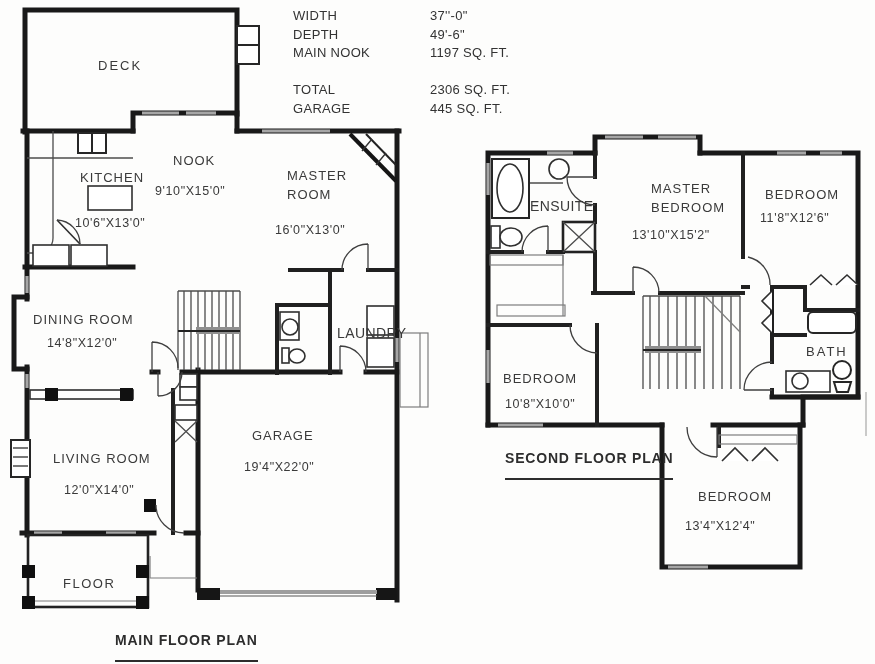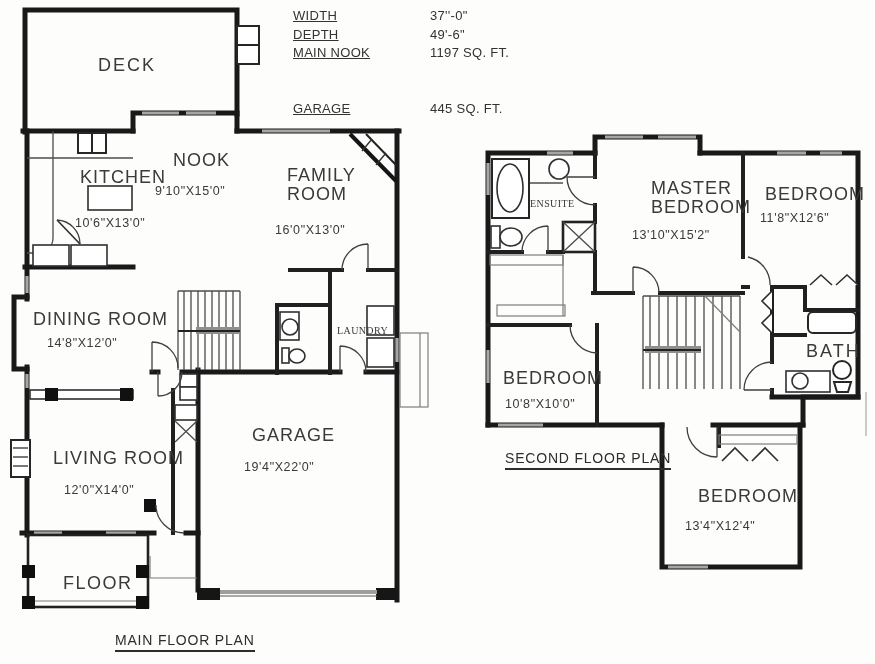--- a/index.html
+++ b/index.html
@@ -9,27 +9,27 @@
   .w5{stroke:#191919;stroke-width:5;fill:none;stroke-linecap:square;}
   .w4{stroke:#202020;stroke-width:4;fill:none;stroke-linecap:square;}
   .w3{stroke:#222;stroke-width:2.6;fill:none;}
   .w2{stroke:#262626;stroke-width:2;fill:#fff;}
   .thin{stroke:#4c4c4c;stroke-width:1.3;fill:none;}
   .thin7{stroke:#7d7d7d;stroke-width:1.2;fill:none;}
   .fix{stroke:#2f2f2f;stroke-width:1.6;fill:#fff;}
   .win{stroke:#a6a6a6;stroke-width:3.2;fill:none;}
   .arc{stroke:#3f3f3f;stroke-width:1.3;fill:none;}
   .lbl{position:absolute;color:#3a3a3a;white-space:normal;}
-  .room{font-size:18px;letter-spacing:1px;line-height:19px;}
+  .room{font-size:13px;letter-spacing:1px;line-height:19px;}
   .dims{font-size:12.5px;letter-spacing:0.6px;}
-  .small{font-size:10px;letter-spacing:0.4px;font-family:Liberation Serif, serif;}
-  .title{font-size:14px;font-weight:normal;letter-spacing:0.8px;color:#2d2d2d;
-         border-bottom:2px solid #2d2d2d;padding-bottom:2px;}
+  .small{font-size:14px;letter-spacing:0.4px;}
+  .title{font-size:14px;font-weight:bold;letter-spacing:0.8px;color:#2d2d2d;
+         border-bottom:2px solid #2d2d2d;padding-bottom:12px;}
   .info-row{position:absolute;left:293px;font-size:13px;color:#333;letter-spacing:0.3px;}
-  .info-label{display:inline-block;width:137px;text-decoration:underline;}
+  .info-label{display:inline-block;width:137px;}
   .info-value{display:inline-block;}
 </style>
 </head>
 <body>
 
 <div id="canvas">
 
 <svg id="plansvg" width="875" height="664" viewBox="0 0 875 664">
 
   <g>
@@ -254,28 +254,29 @@
       <path class="arc" d="M717,427 V457 M717,457 A30,30 0 0 1 687,427"></path>
     </g>
 
     <line x1="866" y1="392" x2="866" y2="436" stroke="#b8b8b8" stroke-width="1.5"></line>
   </g>
 </svg>
 
 <div class="info-row" style="top:8px"><span class="info-label">WIDTH</span><span class="info-value">37''-0"</span></div>
 <div class="info-row" style="top:27px"><span class="info-label">DEPTH</span><span class="info-value">49'-6"</span></div>
 <div class="info-row" style="top:45px"><span class="info-label">MAIN NOOK</span><span class="info-value">1197 SQ. FT.</span></div>
+<div class="info-row" style="top:82px"><span class="info-label">TOTAL</span><span class="info-value">2306 SQ. FT.</span></div>
 <div class="info-row" style="top:101px"><span class="info-label">GARAGE</span><span class="info-value">445 SQ. FT.</span></div>
 
 <div class="lbl room" style="left:98px;top:56px;letter-spacing:2px">DECK</div>
 <div class="lbl room" style="left:80px;top:168px">KITCHEN</div>
 <div class="lbl dims" style="left:75px;top:216px">10'6"X13'0"</div>
 <div class="lbl room" style="left:173px;top:151px">NOOK</div>
 <div class="lbl dims" style="left:155px;top:184px">9'10"X15'0"</div>
-<div class="lbl room" style="left:287px;top:166px;width:60px">FAMILY ROOM</div>
+<div class="lbl room" style="left:287px;top:166px;width:60px">MASTER ROOM</div>
 <div class="lbl dims" style="left:275px;top:223px">16'0"X13'0"</div>
 <div class="lbl room" style="left:33px;top:310px">DINING ROOM</div>
 <div class="lbl dims" style="left:47px;top:336px">14'8"X12'0"</div>
 <div class="lbl room" style="left:53px;top:449px">LIVING ROOM</div>
 <div class="lbl dims" style="left:64px;top:483px">12'0"X14'0"</div>
 <div class="lbl room" style="left:252px;top:426px">GARAGE</div>
 <div class="lbl dims" style="left:244px;top:460px">19'4"X22'0"</div>
 <div class="lbl small" style="left:337px;top:325px">LAUNDRY</div>
 <div class="lbl room" style="left:63px;top:574px;letter-spacing:1.5px">FLOOR</div>
 <div class="lbl title" style="left:115px;top:632px">MAIN FLOOR PLAN</div>

